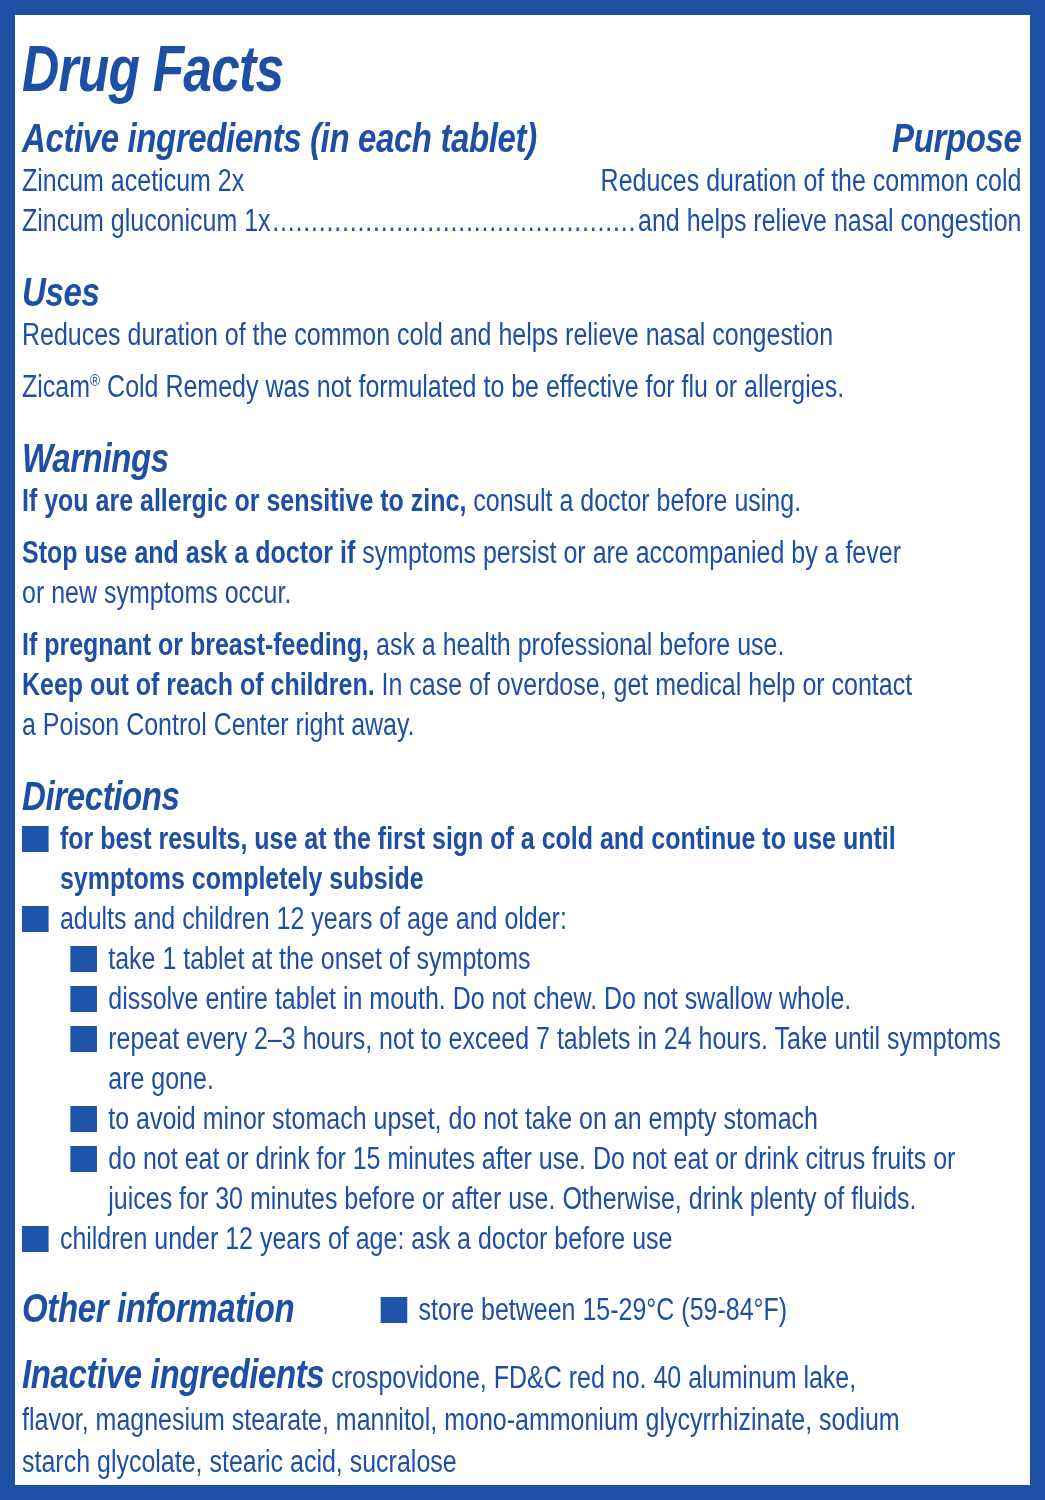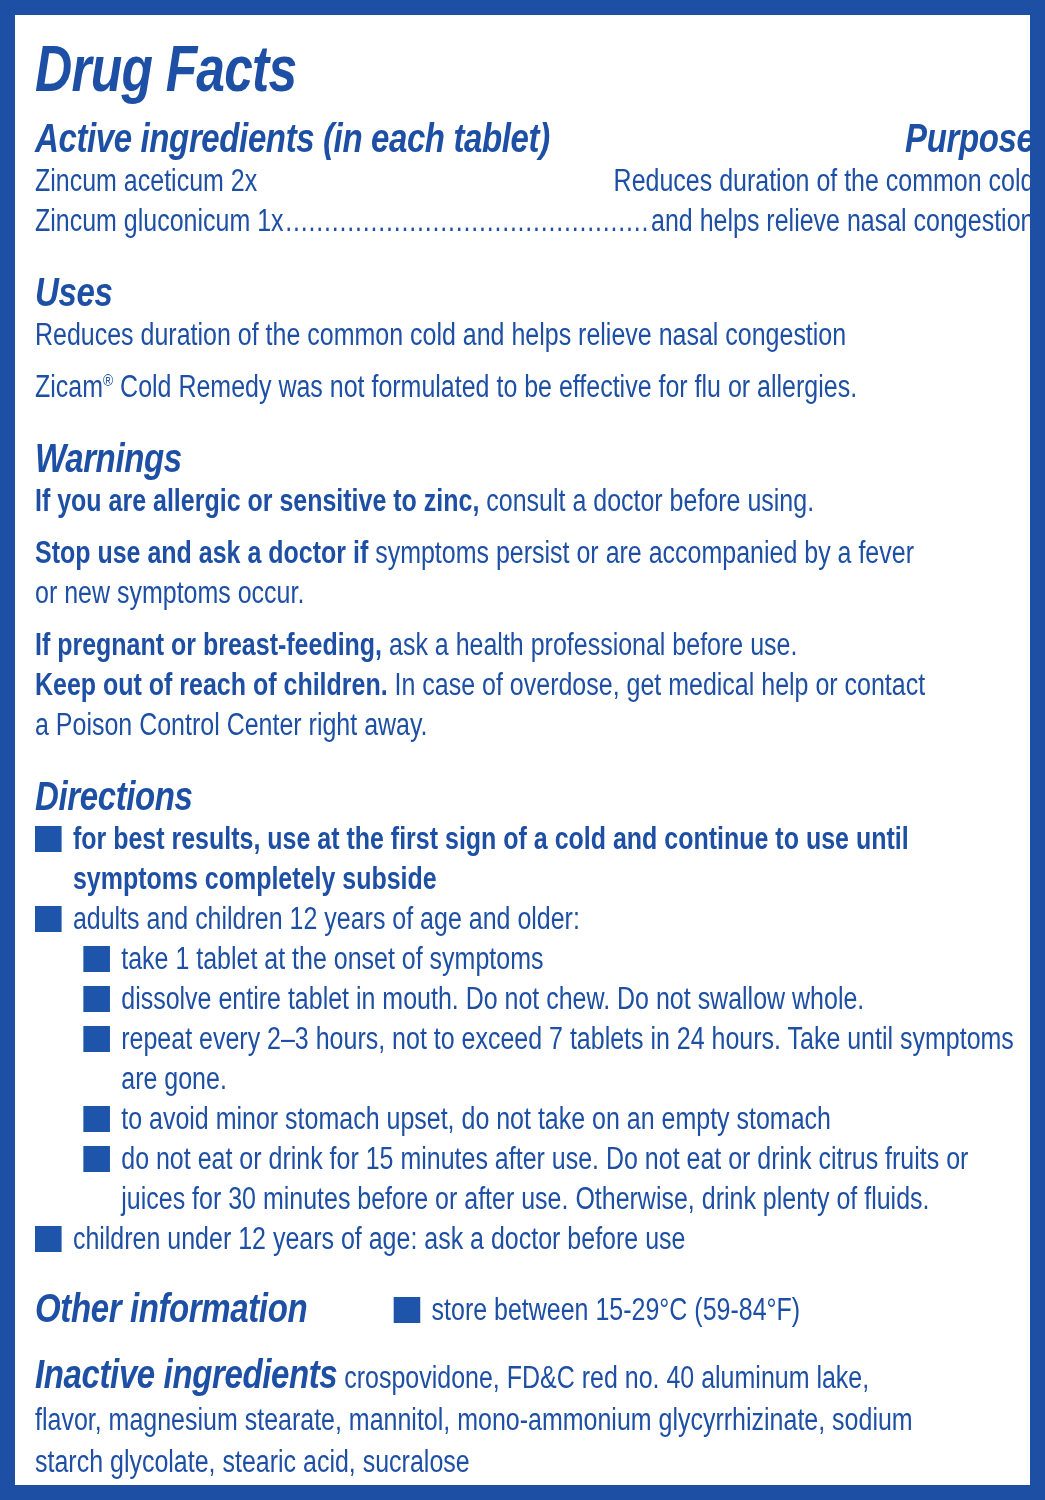--- a/index.html
+++ b/index.html
@@ -5,21 +5,21 @@
   :root{
     --blue:#1d4fa4;
     --bullet:#1e55ab;
   }
   html,body{margin:0;padding:0;background:#fff;}
   body{width:1045px;height:1500px;overflow:hidden;}
   .frame{
     box-sizing:border-box;width:1045px;height:1500px;
     border:15px solid var(--blue);background:#fff;overflow:hidden;
   }
-  .inner{padding:10px 0 0 20px;}
+  .inner{padding:10px 0 0 7px;}
   
   .scale{
     width:1240px;transform:scaleX(0.806);transform-origin:0 0;
     font-family:"Liberation Sans",sans-serif;color:var(--blue);
   }
   .title{
     font-size:64px;line-height:72px;font-weight:bold;font-style:italic;
     margin:8px 0 0 0;letter-spacing:-1px;
   }
   .sec-h{

